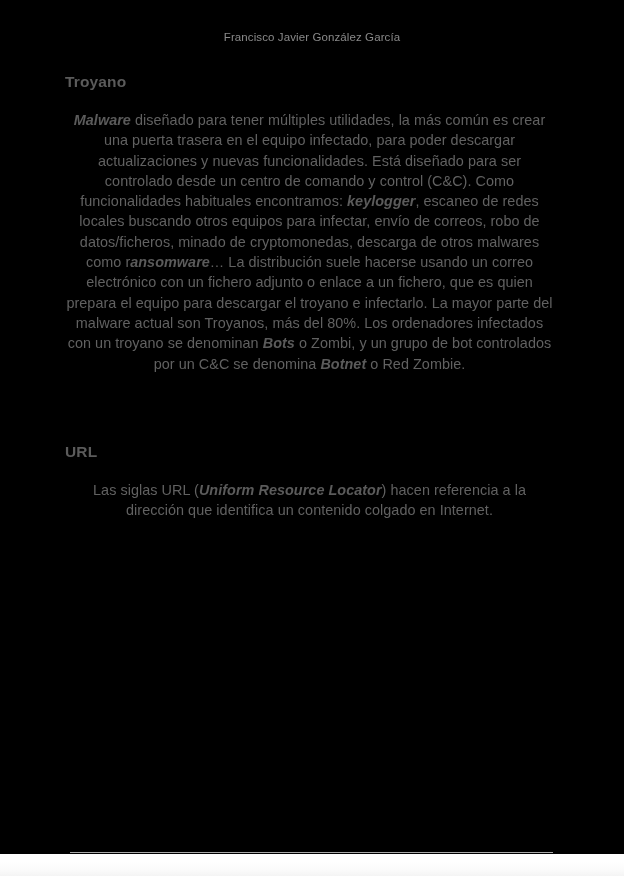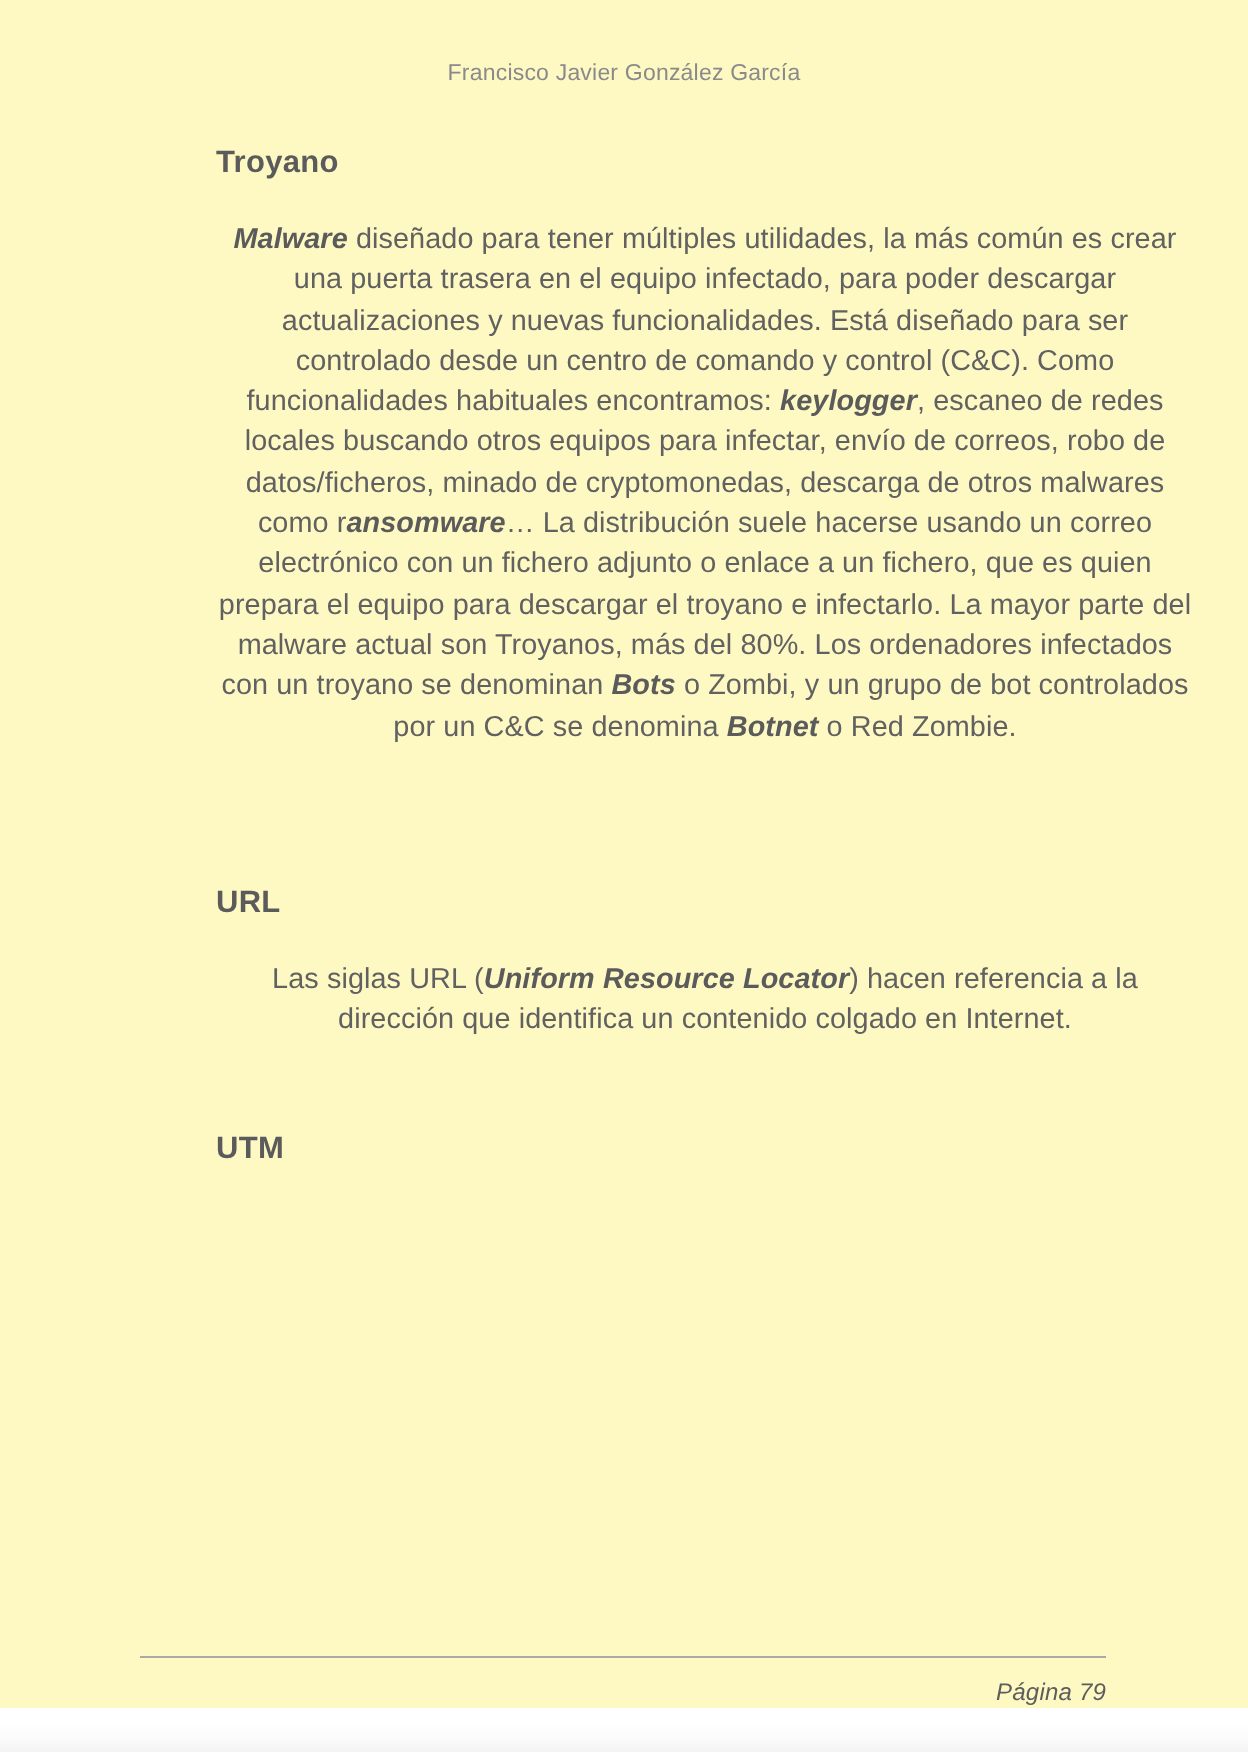--- a/index.html
+++ b/index.html
@@ -12,21 +12,21 @@
     background: #ffffff;
     font-family: "Liberation Sans", sans-serif;
     -webkit-font-smoothing: antialiased;
     overflow: hidden;
   }
 
   .page {
     position: relative;
     width: 624px;
     height: 876px;
-    background: #fef9c3;
+    background: #000000;
     box-sizing: border-box;
   }
 
   
   .page-bottom-edge {
     position: absolute;
     left: 0;
     right: 0;
     bottom: 0;
     height: 22px;
@@ -43,21 +43,20 @@
     font-size: 11.5px;
     color: #8a8a8a;
     letter-spacing: 0.1px;
   }
 
   .content {
     position: absolute;
     top: 72px;
     left: 65px;
     width: 489px;
-    margin-left: 43px;
   }
 
   h2.section-heading {
     margin: 0;
     font-size: 15.5px;
     font-weight: bold;
     color: #5b5b5b;
     letter-spacing: 0.15px;
     line-height: 20px;
   }
@@ -114,23 +113,21 @@
       <div class="gap-heading-to-text"></div>
       <p class="body-text"><span class="bi">Malware</span><span> diseñado para tener múltiples utilidades, la más común es crear una puerta trasera en el equipo infectado, para poder descargar actualizaciones y nuevas funcionalidades. Está diseñado para ser controlado desde un centro de comando y control (C&amp;C). Como funcionalidades habituales encontramos: </span><span class="bi">keylogger</span><span>, escaneo de redes locales buscando otros equipos para infectar, envío de correos, robo de datos/ficheros, minado de cryptomonedas, descarga de otros malwares como r</span><span class="bi">ansomware</span><span>… La distribución suele hacerse usando un correo electrónico con un fichero adjunto o enlace a un fichero, que es quien prepara el equipo para descargar el troyano e infectarlo. La mayor parte del malware actual son Troyanos, más del 80%. Los ordenadores infectados con un troyano se denominan </span><span class="bi">Bots</span><span> o Zombi, y un grupo de bot controlados por un C&amp;C se denomina </span><span class="bi">Botnet</span><span> o Red Zombie.</span></p>
       <div class="gap-text-to-heading"></div>
       <div class="gap-heading-to-text"></div>
       <div class="gap-text-to-heading"></div>
       <h2 class="section-heading">URL</h2>
       <div class="gap-heading-to-text"></div>
       <p class="body-text"><span>Las siglas URL (</span><span class="bi">Uniform Resource Locator</span><span>) hacen referencia a la dirección que identifica un contenido colgado en Internet.</span></p>
       <div class="gap-para"></div>
       <div class="gap-text-to-heading"></div>
-      <h2 class="section-heading">UTM</h2>
     </div>
 
   <div class="footer">
     <div class="footer-rule"></div>
-    <div class="footer-text">Página 79</div>
   </div>
 
   <div class="page-bottom-edge"></div>
 
 </div>
 
 </body></html>

